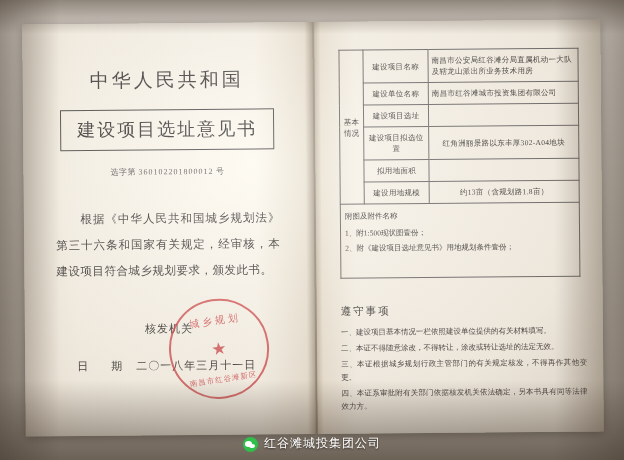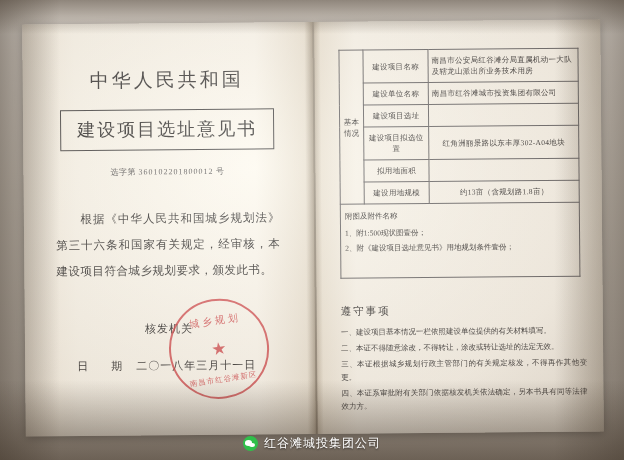--- a/index.html
+++ b/index.html
@@ -274,21 +274,21 @@
   }
   .rules-list li { margin-bottom: 3px; }
 
   
   .watermark {
     position: absolute;
     left: 0;
     bottom: 8px;
     width: 624px;
     display: flex;
-    align-items: center;
+    align-items: flex-end;
     justify-content: center;
     gap: 6px;
     color: #ffffff;
     font-size: 12px;
     font-family: "Liberation Sans", sans-serif;
     text-shadow: 0 1px 2px rgba(0,0,0,0.6);
     letter-spacing: 1px;
   }
   .wm-logo {
     width: 15px;

